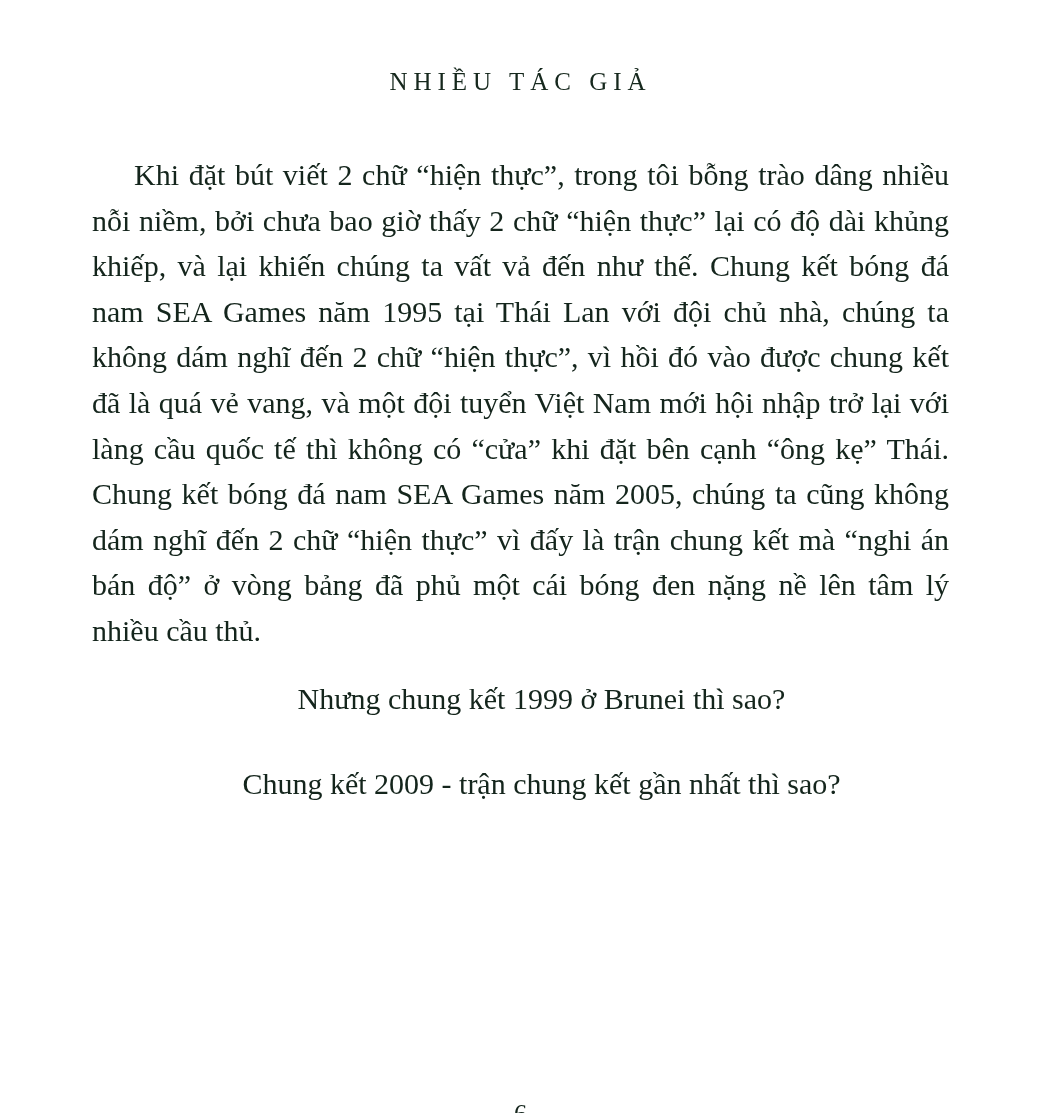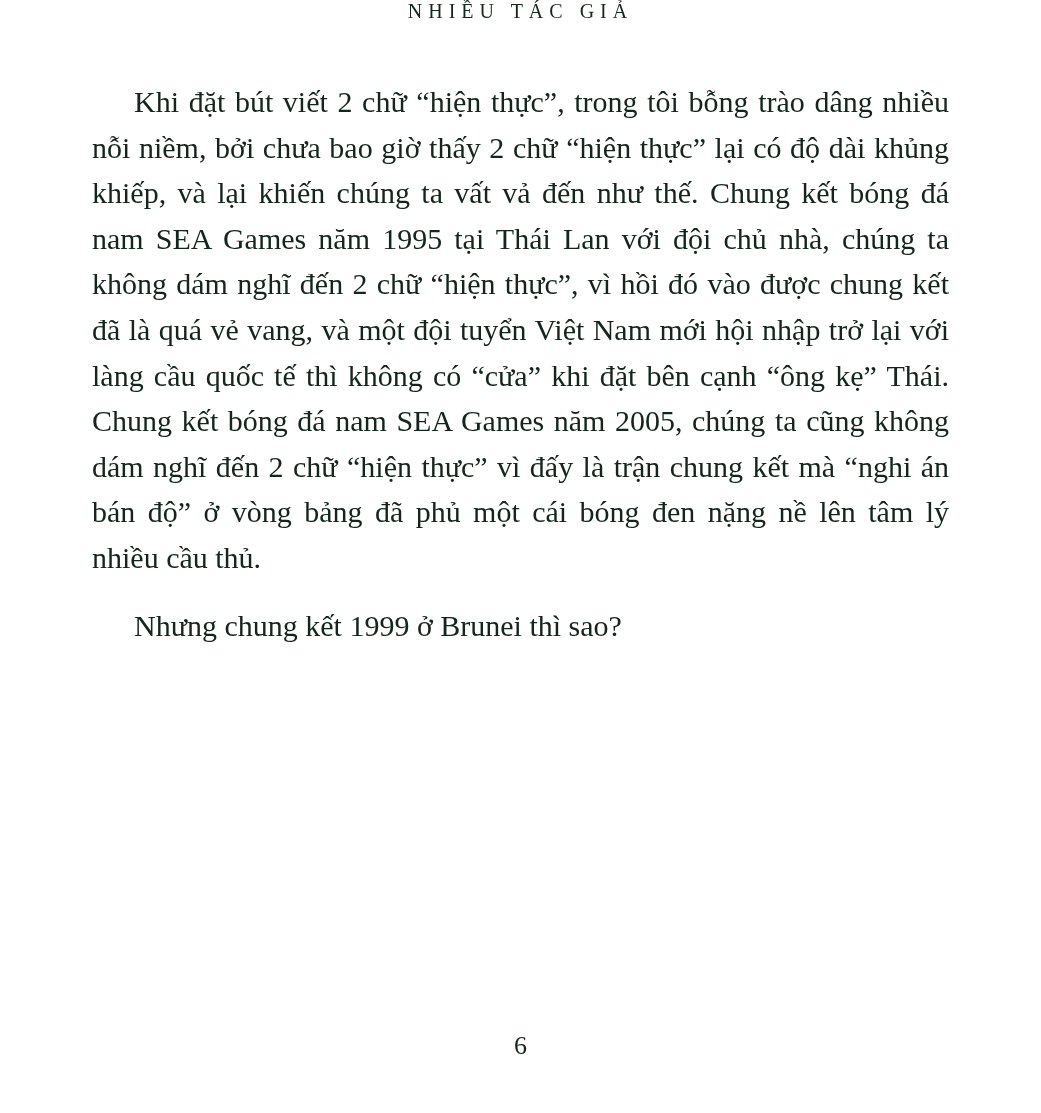--- a/index.html
+++ b/index.html
@@ -17,43 +17,44 @@
   .page {
     position: relative;
     width: 1041px;
     height: 1113px;
     box-sizing: border-box;
     padding: 0 92px;
   }
   .running-head {
     text-align: center;
     font-family: "Liberation Serif", serif;
-    font-size: 20px;
+    font-size: 25px;
     letter-spacing: 6px;
     color: #16281d;
+    margin-top: 68px;
     margin-bottom: 0;
     font-weight: 400;
   }
   .body-text {
     margin-top: 56px;
   }
   .para {
     font-size: 30px;
     line-height: 1.52;
     text-align: justify;
     text-justify: inter-word;
     color: #14251c;
     margin: 0 0 22px 0;
     hyphens: none;
   }
   .para.indent {
     text-indent: 42px;
   }
   .para.short {
-    text-align: left;
+    text-align: center;
     margin-bottom: 40px;
   }
   .para.first {
   }
   .folio {
     position: absolute;
     left: 0;
     right: 0;
     bottom: 52px;
     text-align: center;
@@ -68,18 +69,19 @@
 
   <div class="running-head">NHIỀU TÁC GIẢ</div>
 
   <div class="body-text">
 
     <p class="para indent first">Khi đặt bút viết 2 chữ “hiện thực”, trong tôi bỗng trào dâng nhiều nỗi niềm, bởi chưa bao giờ thấy 2 chữ “hiện thực” lại có độ dài khủng khiếp, và lại khiến chúng ta vất vả đến như thế. Chung kết bóng đá nam SEA Games năm 1995 tại Thái Lan với đội chủ nhà, chúng ta không dám nghĩ đến 2 chữ “hiện thực”, vì hồi đó vào được chung kết đã là quá vẻ vang, và một đội tuyển Việt Nam mới hội nhập trở lại với làng cầu quốc tế thì không có “cửa” khi đặt bên cạnh “ông kẹ” Thái. Chung kết bóng đá nam SEA Games năm 2005, chúng ta cũng không dám nghĩ đến 2 chữ “hiện thực” vì đấy là trận chung kết mà “nghi án bán độ” ở vòng bảng đã phủ một cái bóng đen nặng nề lên tâm lý nhiều cầu thủ.</p>
 
     <p class="para indent short">Nhưng chung kết 1999 ở Brunei thì sao?</p>
 
 
+    <p class="para indent short">Chung kết 2009 - trận chung kết gần nhất thì sao?</p>
 
   </div>
 
   <div class="folio">6</div>
 
 </div>
 
 </body></html>

